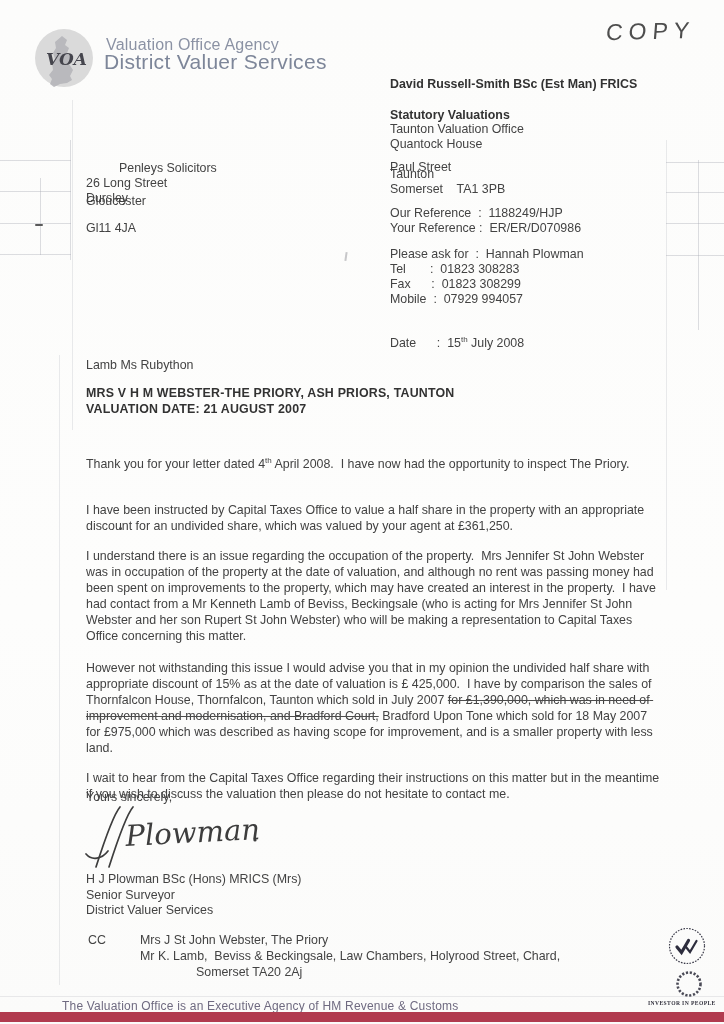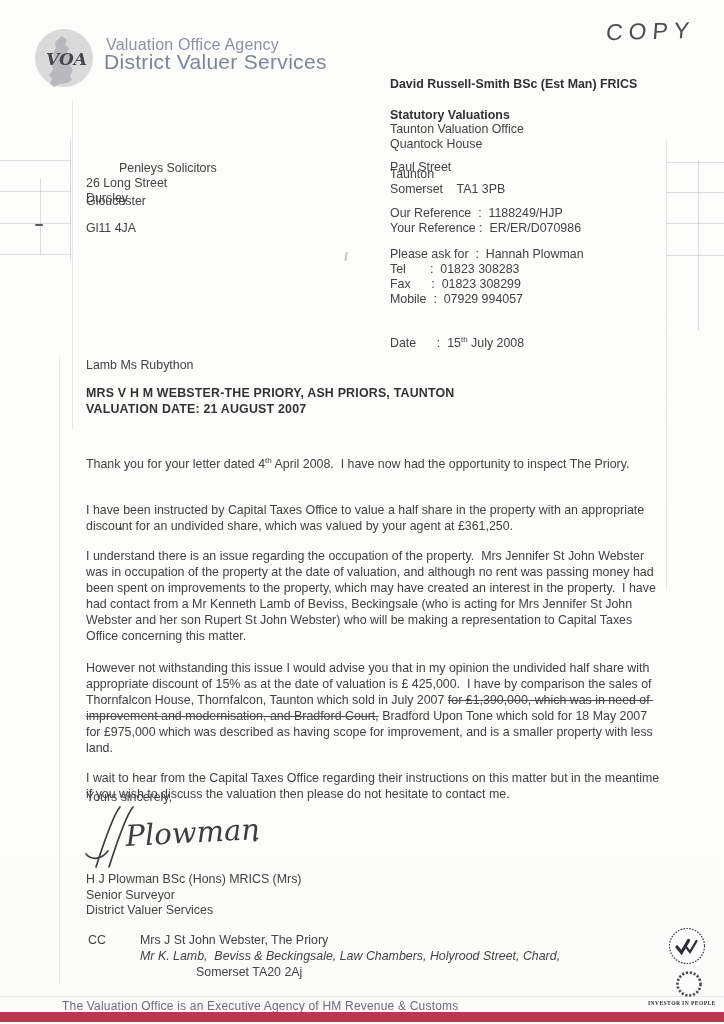--- a/index.html
+++ b/index.html
@@ -117,21 +117,21 @@
       <circle cx="175" cy="36" r="1.6" fill="#3d3d3d"></circle>
     </svg>
   </div>
 
   <div class="t" style="left:86px;top:872px;">H J Plowman BSc (Hons) MRICS (Mrs)</div>
   <div class="t" style="left:86px;top:888px;">Senior Surveyor</div>
   <div class="t" style="left:86px;top:903px;">District Valuer Services</div>
 
   <div class="t" style="left:88px;top:933px;">CC</div>
   <div class="t" style="left:140px;top:933px;">Mrs J St John Webster, The Priory</div>
-  <div class="t" style="left:140px;top:949px;font-style:italic;">Mr K. Lamb,  Beviss &amp; Beckingsale, Law Chambers, Holyrood Street, Chard,</div>
+  <div class="t" style="left:140px;top:949px;">Mr K. Lamb,  Beviss &amp; Beckingsale, Law Chambers, Holyrood Street, Chard,</div>
   <div class="t" style="left:196px;top:965px;">Somerset TA20 2Aj</div>
 
   <div class="abs" style="left:668px;top:927px;width:38px;height:38px;">
     <svg width="38" height="38" viewBox="0 0 38 38">
       <circle cx="19" cy="19" r="17.5" fill="none" stroke="#3c3c4a" stroke-width="1.2" stroke-dasharray="1.6,1.3"></circle>
       <path d="M9,20 l4.5,5.5 7,-12" stroke="#2d2d3d" stroke-width="3.2" fill="none" stroke-linecap="round"></path>
       <path d="M18,20 l4,5 6.5,-11" stroke="#2d2d3d" stroke-width="2.2" fill="none" stroke-linecap="round"></path>
     </svg>
   </div>
   <div class="abs" style="left:674px;top:969px;width:30px;height:30px;">

